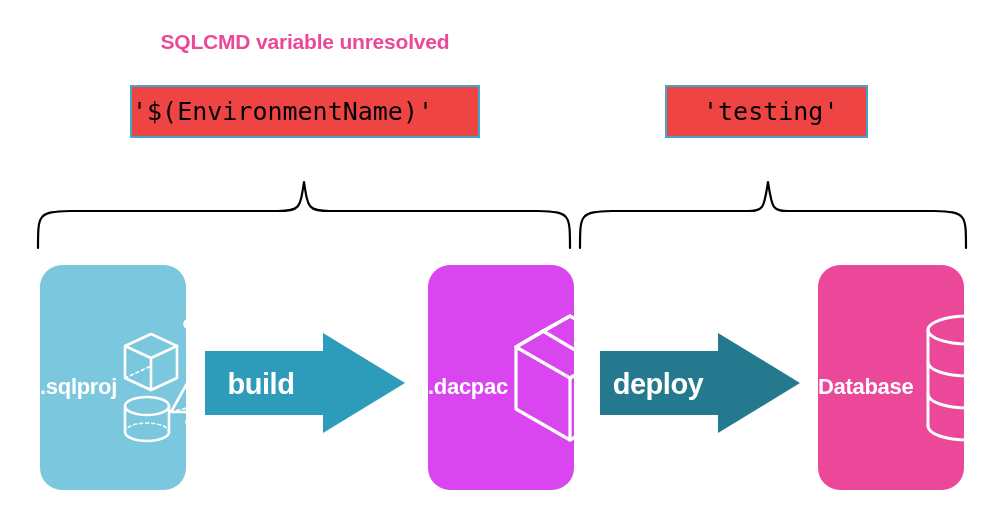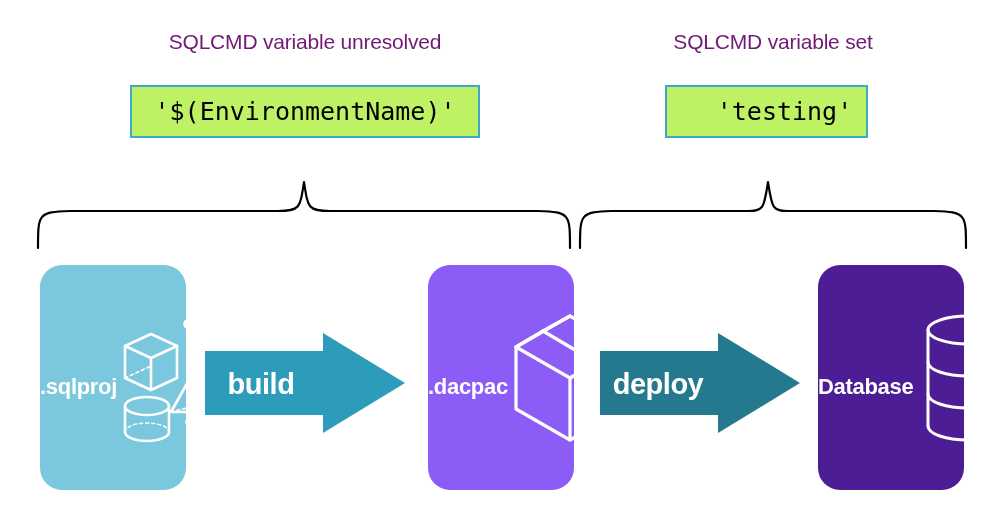--- a/index.html
+++ b/index.html
@@ -16,39 +16,39 @@
     width: 1000px;
     height: 522px;
     background: #ffffff;
     overflow: hidden;
   }
 
   
   .heading {
     position: absolute;
     font-family: "Liberation Sans", sans-serif;
-    font-weight: normal;
+    font-weight: bold;
     font-size: 21px;
-    color: #701a75;
+    color: #ec4899;
     text-align: center;
     white-space: nowrap;
     letter-spacing: -0.2px;
   }
   #heading-left  { left: 0;   top: 30px; width: 610px; }
   #heading-right { left: 578px; top: 30px; width: 390px; }
 
   
   .value-box {
     position: absolute;
     box-sizing: border-box;
-    background: #bef264;
+    background: #ef4444;
     border: 2px solid #3FA8C6;
     display: flex;
     align-items: center;
-    justify-content: center;
+    justify-content: flex-start;
     font-family: "DejaVu Sans Mono", "Liberation Mono", monospace;
     font-size: 25px;
     color: #000000;
     letter-spacing: 0px;
   }
   #value-box-left  { left: 130px; top: 85px; width: 350px; height: 53px; }
   #value-box-right { left: 665px; top: 85px; width: 203px; height: 53px; padding-left: 36px; }
 
   
   .brace-svg {
@@ -63,22 +63,22 @@
   .stage-card {
     position: absolute;
     top: 265px;
     width: 146px;
     height: 225px;
     border-radius: 22px;
     display: flex;
     align-items: center;
   }
   #stage-sqlproj  { left: 40px;  background: #7BC8DE; }
-  #stage-dacpac   { left: 428px; background: #8b5cf6; }
-  #stage-database { left: 818px; background: #4c1d95; }
+  #stage-dacpac   { left: 428px; background: #d946ef; }
+  #stage-database { left: 818px; background: #ec4899; }
 
   .stage-label {
     margin-top: 18px;
     font-family: "Liberation Sans", sans-serif;
     font-weight: bold;
     font-size: 22px;
     color: #ffffff;
     white-space: nowrap;
     letter-spacing: -0.3px;
   }
@@ -108,21 +108,20 @@
     letter-spacing: -0.5px;
   }
 </style>
 </head>
 <body>
 
 <div id="canvas">
 
   <div class="heading" id="heading-left">SQLCMD variable unresolved</div>
 
-  <div class="heading" id="heading-right">SQLCMD variable set</div>
 
   <div class="value-box" id="value-box-left">
     <span>'$(EnvironmentName)'</span>
   </div>
 
   <div class="value-box" id="value-box-right">
     <span>'testing'</span>
   </div>
 
   <svg class="brace-svg" id="brace-left-svg" viewBox="0 0 552 100">

